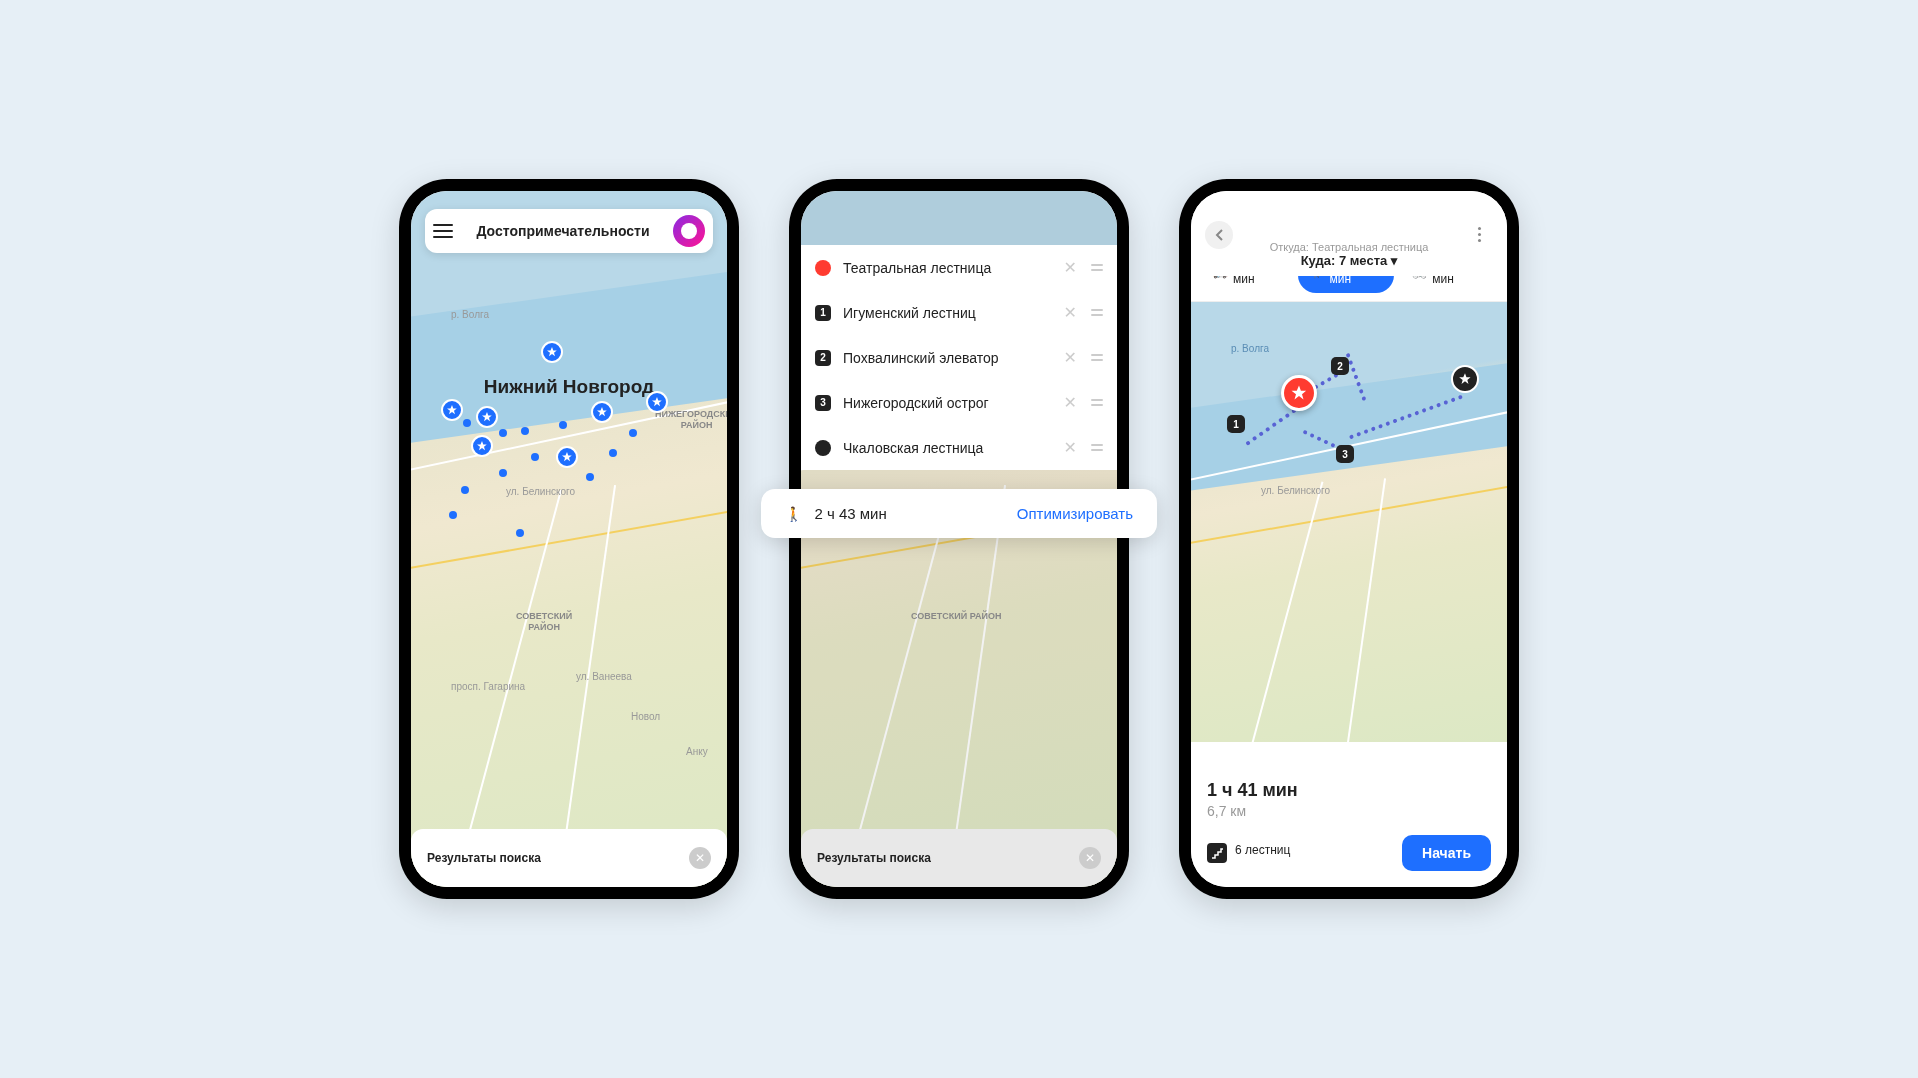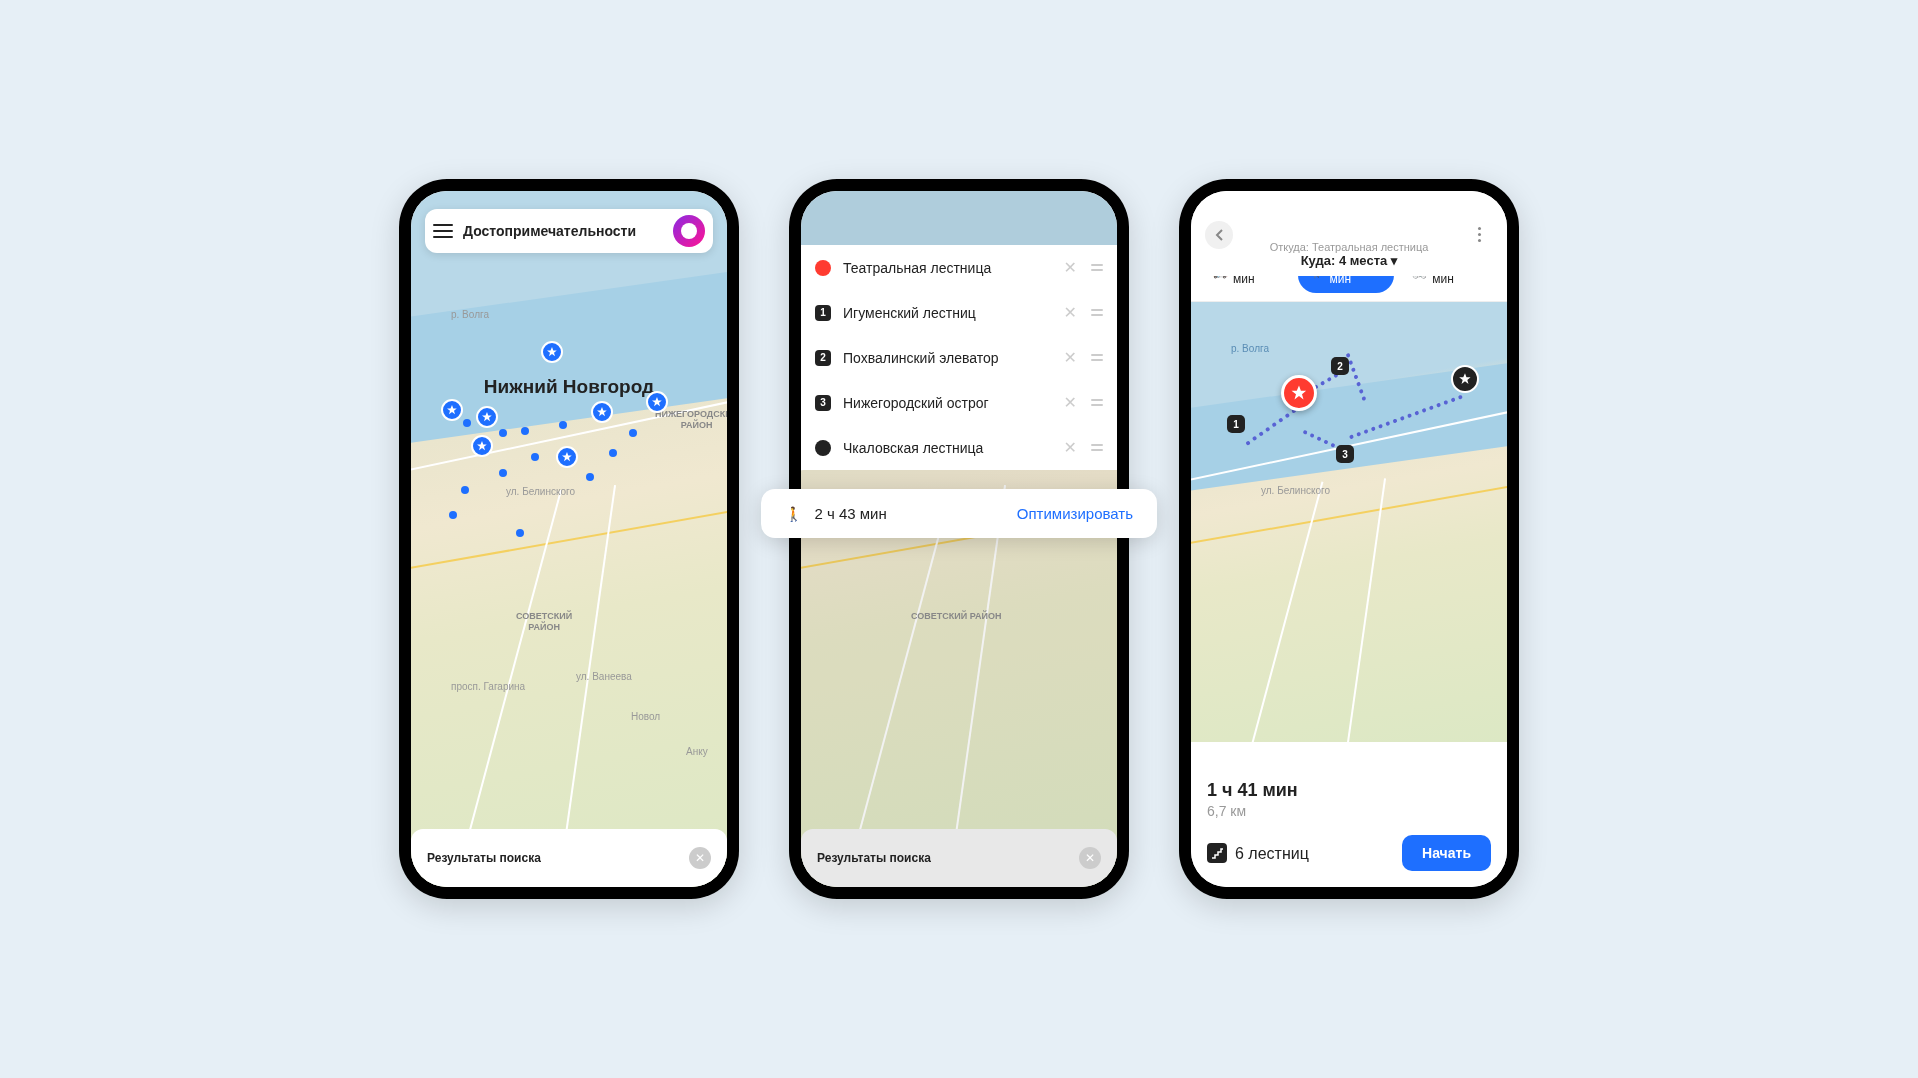--- a/index.html
+++ b/index.html
@@ -52,20 +52,21 @@
   right: 14px;
   height: 44px;
   background: #fff;
   border-radius: 12px;
   display: flex;
   align-items: center;
   padding: 0 8px;
   gap: 10px;
   box-shadow: 0 2px 8px rgba(0,0,0,0.12);
   z-index: 10;
+  text-align: center;
 }
 .menu-icon { width: 20px; height: 14px; display: flex; flex-direction: column; justify-content: space-between; }
 .menu-icon span { height: 2px; background: #222; border-radius: 1px; }
 .search-text { flex: 1; font-size: 14px; font-weight: 600; color: #222; }
 .alice-icon { width: 32px; height: 32px; border-radius: 50%; background: linear-gradient(135deg, #8a2be2, #ff1493); display: flex; align-items: center; justify-content: center; }
 .alice-icon::after { content: ''; width: 16px; height: 16px; border-radius: 50%; background: #fff; }
 
 .city-label {
   position: absolute;
   top: 185px;
@@ -286,21 +287,21 @@
 .p3-footer {
   position: absolute;
   bottom: 0; left: 0; right: 0;
   background: #fff;
   padding: 16px;
   z-index: 15;
 }
 .p3-time { font-size: 18px; font-weight: 700; color: #222; }
 .p3-dist { font-size: 14px; color: #999; margin-top: 2px; }
 .p3-bottom-row { display: flex; align-items: center; justify-content: space-between; margin-top: 16px; }
-.stairs { display: flex; align-items: flex-end; gap: 8px; font-size: 16px; color: #222; }
+.stairs { display: flex; align-items: flex-start; gap: 8px; font-size: 12px; color: #222; }
 .stairs-icon { width: 20px; height: 20px; background: #222; border-radius: 4px; display: flex; align-items: center; justify-content: center; }
 .start-btn { background: #1e6fff; color: #fff; font-size: 14px; font-weight: 600; padding: 10px 20px; border-radius: 10px; }
 </style>
 </head>
 <body>
 
 <div class="phone">
   <div class="screen">
     <div class="map-bg">
       <div class="road1"></div>
@@ -476,21 +477,21 @@
 <div class="phone">
   <div class="screen">
     <div class="p3-header">
       <div class="back-btn">
         <svg viewBox="0 0 8 12">
             <path d="M7 1 L2 6 L7 11" stroke="#888" stroke-width="2" fill="none"></path>
           </svg>
       </div>
       <div class="p3-header-text">
         <div class="p3-from">Откуда: Театральная лестница</div>
-        <div class="p3-to">Куда: 4 места ▾</div>
+        <div class="p3-to">Куда: 7 места ▾</div>
       </div>
       <div class="more-btn">
           <span></span>
           <span></span>
           <span></span>
         </div>
     </div>
 
     <div class="transport-tabs" id="p3-tabs">
         <div class="tab">

